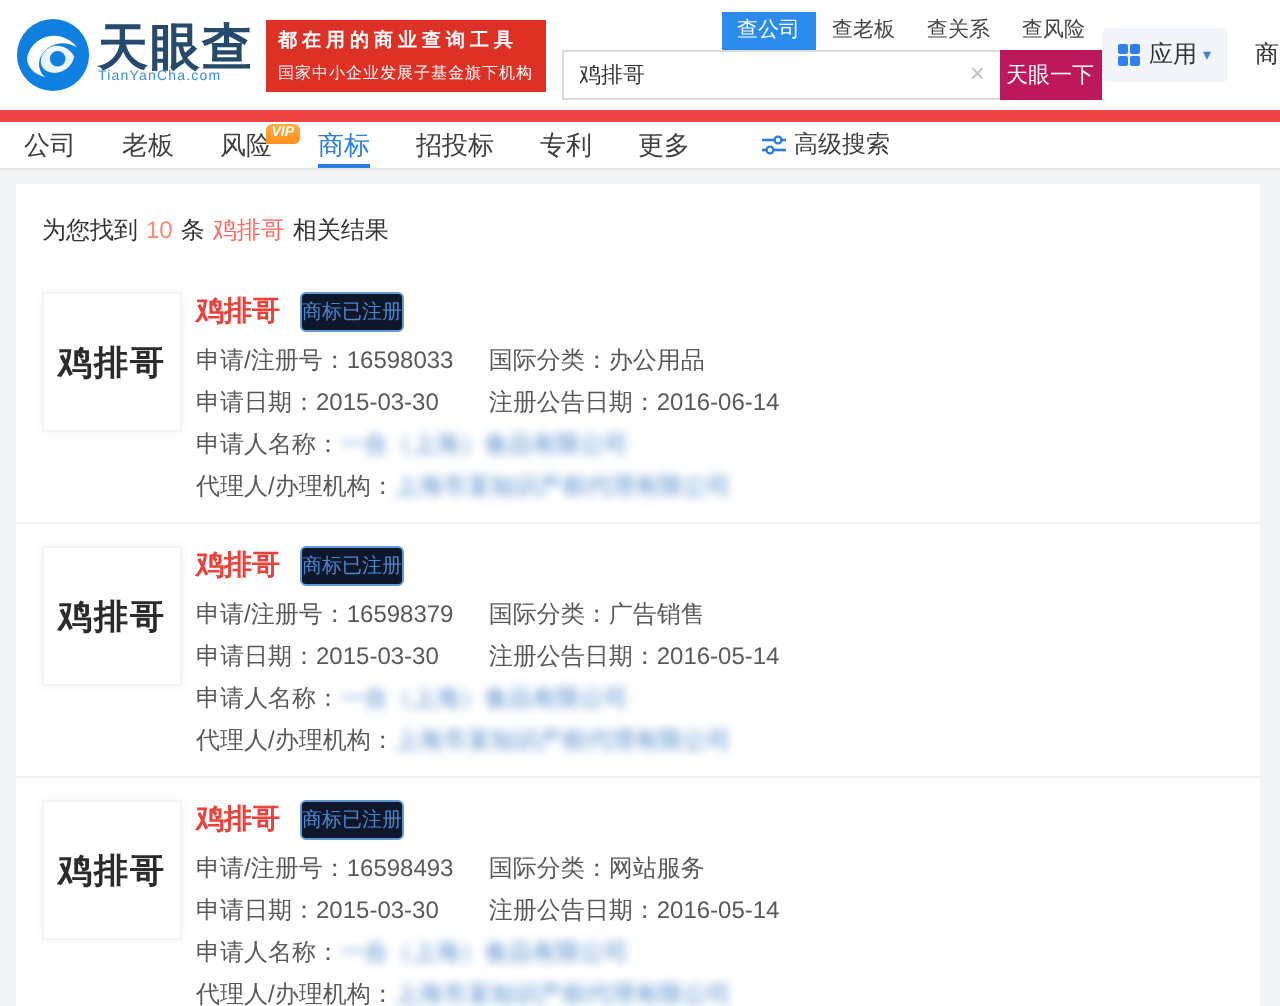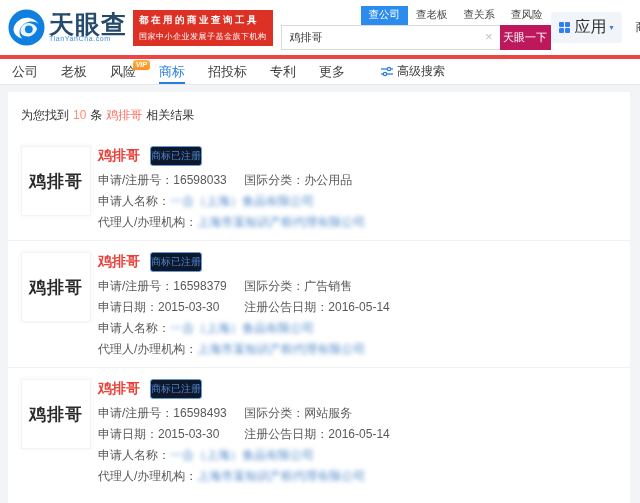--- a/index.html
+++ b/index.html
@@ -27,25 +27,25 @@
   .search-input-wrap { position:relative; }
   .search-input { width:219px; height:25px; border:1px solid #d9d9d9; border-right:none; font-size:11px; color:#333;
                   padding:0 20px 0 8px; outline:none; font-family:inherit; display:block; }
   .clear-icon { position:absolute; right:7px; top:4px; color:#c3c3c3; font-size:13px; line-height:16px; cursor:pointer; }
   .search-btn { width:51px; height:25px; background:#be185d; color:#fff; border:none; font-size:11px; cursor:pointer;
                 font-family:inherit; white-space:nowrap; }
   .header-right { margin-left:auto; display:flex; align-items:center; }
   .apps-btn { display:flex; align-items:center; background:#f1f4f8; border-radius:3px; padding:5px 8px; cursor:pointer; }
   .grid-icon { width:11px; height:11px; display:grid; grid-template-columns:5px 5px; grid-template-rows:5px 5px; gap:1px; }
   .grid-icon i { background:#2f7ff0; border-radius:1px; }
-  .apps-label { font-size:16px; color:#333; margin:0 3px 0 5px; white-space:nowrap; }
+  .apps-label { font-size:12px; color:#333; margin:0 3px 0 5px; white-space:nowrap; }
   .apps-caret { font-size:8px; color:#3b82de; }
   .biz-label { font-size:12px; color:#333; margin-left:14px; white-space:nowrap; cursor:pointer; }
   
-  .nav { height:30px; background:#fff; border-top:4px solid #ef4444; border-bottom:1px solid #e8e8e8;
+  .nav { height:30px; background:#fff; border-top:6px solid #ef4444; border-bottom:1px solid #e8e8e8;
          display:flex; align-items:center; padding:0 12px; }
   .nav-item { font-size:13px; color:#3f3f3f; margin-right:23px; cursor:pointer; position:relative;
               height:100%; display:flex; align-items:center; white-space:nowrap; }
   .nav-item.active { color:#2a7de1; }
   .nav-item.active::after { content:""; position:absolute; left:50%; transform:translateX(-50%); bottom:0;
                             width:26px; height:2px; background:#2a7de1; }
   .vip-badge { position:absolute; top:1px; right:-14px; font-size:7px; font-weight:bold; font-style:italic;
                color:#fff; background:linear-gradient(180deg,#ffb143,#ff8f1f); border-radius:3px 3px 3px 0;
                padding:1px 3px; line-height:8px; }
   .adv-search { display:flex; align-items:center; color:#404040; font-size:12px; margin-left:13px; cursor:pointer; white-space:nowrap; }
@@ -164,20 +164,24 @@
         <div class="card-body">
           <div class="title-row">
             <a class="card-title">鸡排哥</a>
             <span class="status-badge">商标已注册</span>
           </div>
           <div class="detail-row">
             <span class="pair-w"><span>申请/注册号：</span><span>16598033</span></span>
             <span><span>国际分类：</span><span>办公用品</span></span>
           </div>
           <div class="detail-row">
+            <span class="pair-w"><span>申请日期：</span><span>2015-03-30</span></span>
+            <span><span>注册公告日期：</span><span>2016-06-14</span></span>
+          </div>
+          <div class="detail-row">
             <span>申请人名称：</span><a class="link blurred">一合（上海）食品有限公司</a>
           </div>
           <div class="detail-row">
             <span>代理人/办理机构：</span><a class="link blurred">上海市某知识产权代理有限公司</a>
           </div>
         </div>
       </div>
 
       <div class="card">
         <div class="mark-box">

